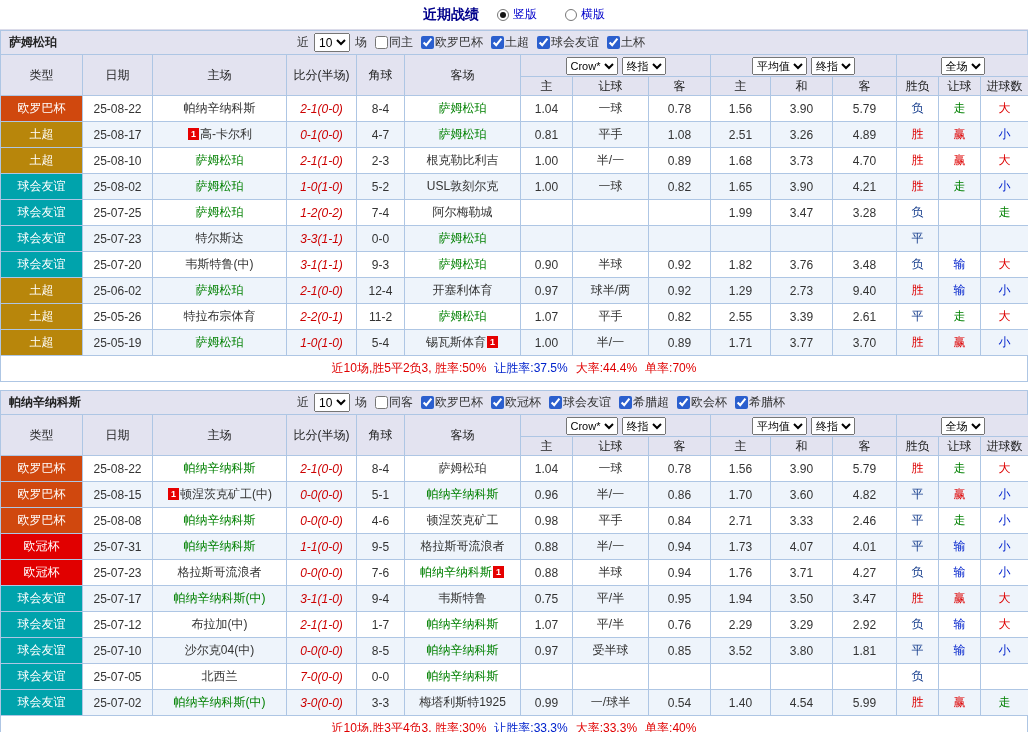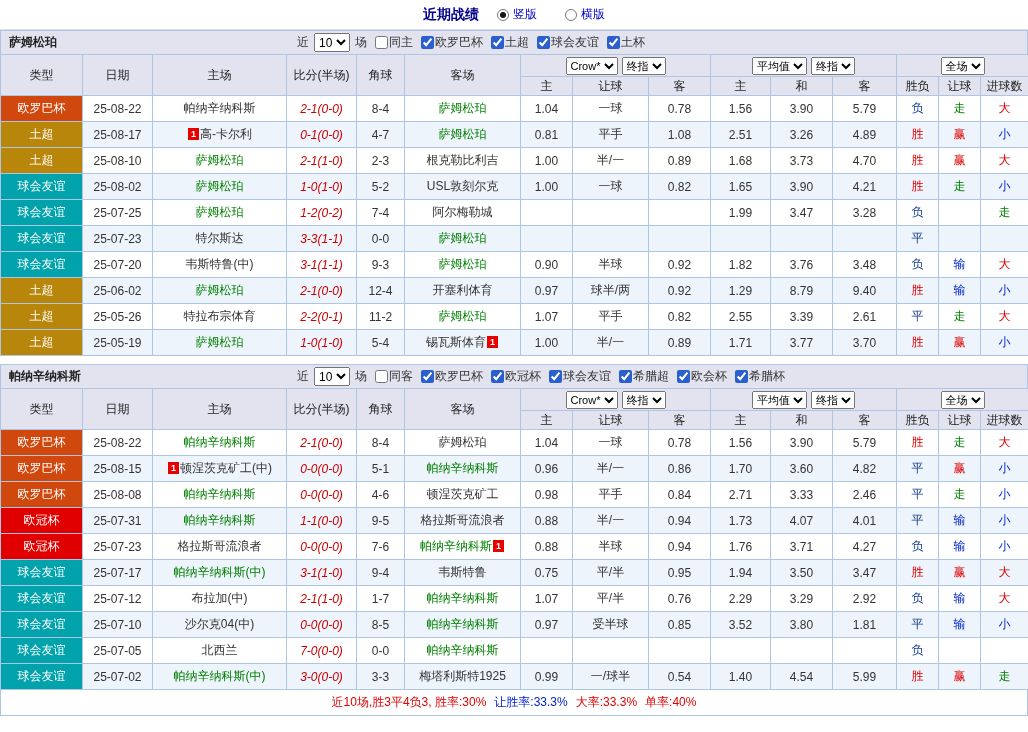--- a/index.html
+++ b/index.html
@@ -282,21 +282,21 @@
             <td class="league" style="background-color: rgb(184, 134, 11);">土超</td>
             <td class="date">25-06-02</td>
             <td class="team"><span class="green">萨姆松珀</span></td>
             <td class="score">2-1(0-0)</td>
             <td class="corner">12-4</td>
             <td class="team"><span>开塞利体育</span></td>
             <td class="odds">0.97</td>
             <td class="odds">球半/两</td>
             <td class="odds">0.92</td>
             <td class="odds">1.29</td>
-            <td class="odds">8.79</td>
+            <td class="odds">2.73</td>
             <td class="odds">9.40</td>
             <td class="res" style="color: rgb(221, 0, 0);">胜</td>
             <td class="res" style="color: rgb(0, 34, 204);">输</td>
             <td class="res" style="color: rgb(0, 34, 204);">小</td>
           </tr>
           <tr>
             <td class="league" style="background-color: rgb(184, 134, 11);">土超</td>
             <td class="date">25-05-26</td>
             <td class="team"><span>特拉布宗体育</span></td>
             <td class="score">2-2(0-1)</td>
@@ -324,20 +324,26 @@
             <td class="odds">0.89</td>
             <td class="odds">1.71</td>
             <td class="odds">3.77</td>
             <td class="odds">3.70</td>
             <td class="res" style="color: rgb(221, 0, 0);">胜</td>
             <td class="res" style="color: rgb(221, 0, 0);">赢</td>
             <td class="res" style="color: rgb(0, 34, 204);">小</td>
           </tr>
         </tbody>
       </table>
+      <div class="summary">
+        <span class="sum-seg" style="color: rgb(224, 0, 0);">近10场,胜5平2负3, 胜率:50%</span>
+        <span class="sum-seg" style="color: rgb(0, 34, 204);">让胜率:37.5%</span>
+        <span class="sum-seg" style="color: rgb(224, 0, 0);">大率:44.4%</span>
+        <span class="sum-seg" style="color: rgb(224, 0, 0);">单率:70%</span>
+      </div>
     </div>
     <div class="section">
       <div class="title-bar">
         <span class="team-name">帕纳辛纳科斯</span>
         <div class="filters">
           <span class="f-text">近</span>
           <select class="count-select"><option>10</option></select>
           <span class="f-text">场</span>
           <label class="cb-label">
             <input class="cb" type="checkbox" style="">

